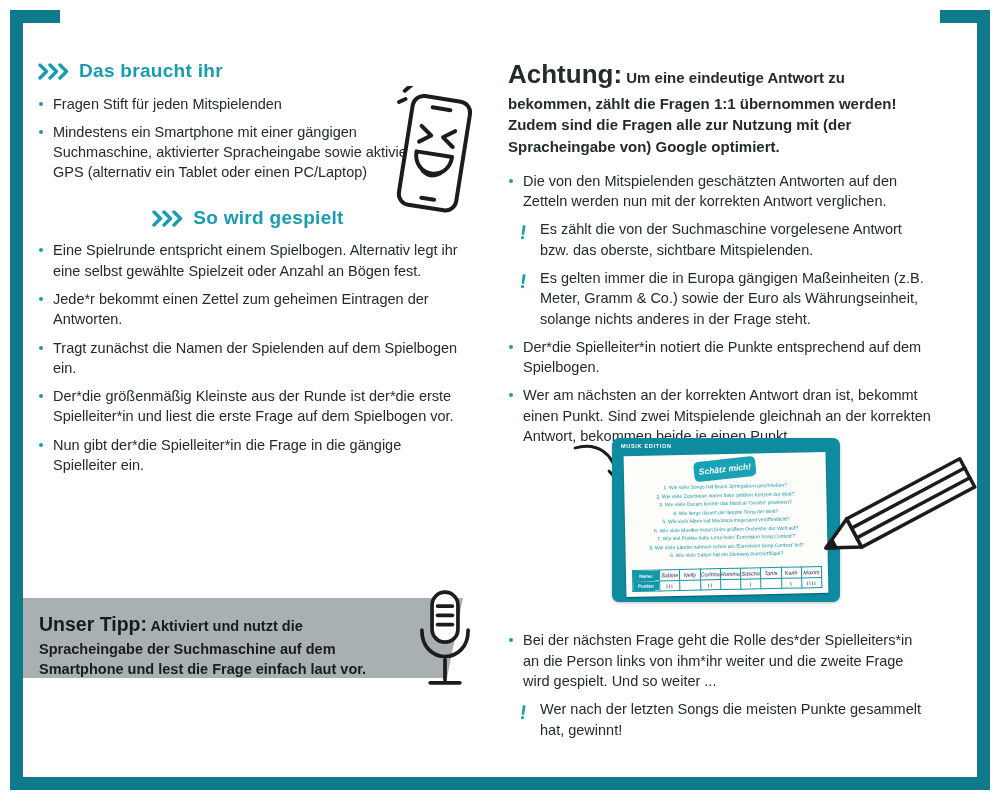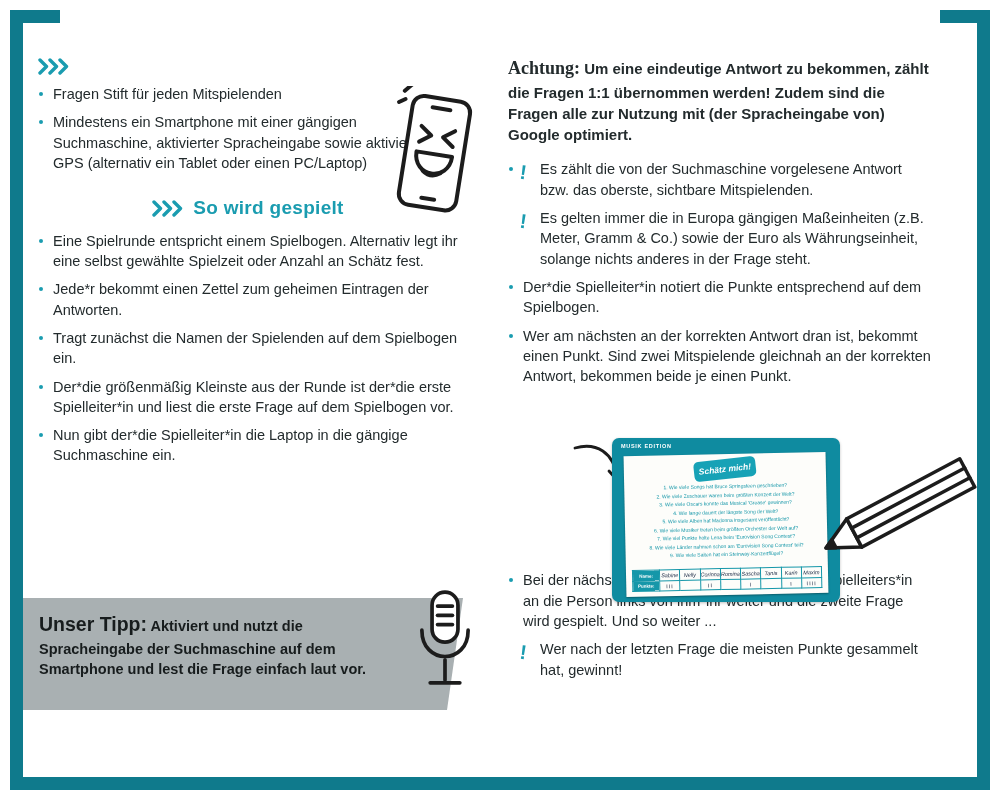--- a/index.html
+++ b/index.html
@@ -30,25 +30,25 @@
   .bullet { padding-left:15px; }
   .note   { padding-left:32px; }
   .dot { position:absolute; left:1px; top:8px; width:4px; height:4px;
          border-radius:50%; background:#1a9cb0; }
   .bang { position:absolute; left:12px; top:-1px; color:#1a9cb0; font-size:20px;
           font-weight:bold; transform:rotate(8deg); }
   .bt { }
 
   
   .warning { font-weight:bold; margin:0 0 14px 0; line-height:1.42; font-size:15px; }
-  .warning .wlabel { font-size:18px;font-family:Liberation Serif, serif; }
+  .warning .wlabel { font-size:26px; }
 
   
   .tip-banner {
-    position:absolute; left:23px; top:598px; width:440px; height:112px;
+    position:absolute; left:23px; top:598px; width:440px; height:80px;
     background:#a9b0b2; z-index:2;
     clip-path:polygon(0 0, 100% 0, calc(100% - 16px) 100%, 0 100%);
     padding:13px 58px 10px 16px; box-sizing:border-box;
     font-weight:bold; font-size:14.5px; line-height:1.42; color:#171c1d;
   }
   .tip-label { font-size:19.5px; }
 
   
   .doodle { position:absolute; pointer-events:none; }
   .phone-doodle  { left:383px; top:86px;  width:100px; height:138px; }
@@ -97,20 +97,21 @@
     <h2 class="teal-h">
       <span class="chev">
         <svg width="32" height="17" viewBox="0 0 32 17">
             <g fill="none" stroke="#1a9cb0" stroke-width="3.4" stroke-linecap="round" stroke-linejoin="round">
               <path d="M2 2 L8.5 8.5 L2 15"></path>
               <path d="M12 2 L18.5 8.5 L12 15"></path>
               <path d="M22 2 L28.5 8.5 L22 15"></path>
             </g>
           </svg>
       </span>
+      <span>Das braucht ihr</span>
     </h2>
 
     <div class="bullet">
       <span class="dot"></span>
       <span class="bt">Fragen Stift für jeden Mitspielenden</span>
     </div>
     <div class="bullet">
       <span class="dot"></span>
       <span class="bt">Mindestens ein Smartphone mit einer gängigen Suchmaschine, aktivierter Spracheingabe sowie aktiviertem GPS (alternativ ein Tablet oder einen PC/Laptop)</span>
     </div>
@@ -123,37 +124,37 @@
               <path d="M12 2 L18.5 8.5 L12 15"></path>
               <path d="M22 2 L28.5 8.5 L22 15"></path>
             </g>
           </svg>
       </span>
       <span>So wird gespielt</span>
     </h2>
 
     <div class="bullet">
       <span class="dot"></span>
-      <span class="bt">Eine Spielrunde entspricht einem Spielbogen. Alternativ legt ihr eine selbst gewählte Spielzeit oder Anzahl an Schätz fest.</span>
+      <span class="bt">Eine Spielrunde entspricht einem Spielbogen. Alternativ legt ihr eine selbst gewählte Spielzeit oder Anzahl an Bögen fest.</span>
     </div>
     <div class="bullet">
       <span class="dot"></span>
       <span class="bt">Jede*r bekommt einen Zettel zum geheimen Eintragen der Antworten.</span>
     </div>
     <div class="bullet">
       <span class="dot"></span>
       <span class="bt">Tragt zunächst die Namen der Spielenden auf dem Spielbogen ein.</span>
     </div>
     <div class="bullet">
       <span class="dot"></span>
       <span class="bt">Der*die größenmäßig Kleinste aus der Runde ist der*die erste Spielleiter*in und liest die erste Frage auf dem Spielbogen vor.</span>
     </div>
     <div class="bullet">
       <span class="dot"></span>
-      <span class="bt">Nun gibt der*die Spielleiter*in die Laptop in die gängige Suchmaschine ein.</span>
+      <span class="bt">Nun gibt der*die Spielleiter*in die Frage in die gängige Spielleiter ein.</span>
     </div>
   </div>
 
   <div class="doodle phone-doodle">
     <svg width="100" height="138" viewBox="0 0 100 138">
       <g transform="rotate(9 50 70)" stroke="#1c1c1c" stroke-width="4" fill="none" stroke-linecap="round" stroke-linejoin="round">
         <rect x="22" y="12" width="58" height="110" rx="11" fill="#ffffff"></rect>
         <line x1="42" y1="22" x2="60" y2="22"></line>
         <line x1="45" y1="113" x2="58" y2="113"></line>
         <path d="M34 42 L45 50 L34 58"></path>
@@ -186,20 +187,21 @@
   </div>
 
   <div class="col col-right">
     <p class="warning">
       <span class="wlabel">Achtung:</span>
       <span>Um eine eindeutige Antwort zu bekommen, zählt die Fragen 1:1 übernommen werden! Zudem sind die Fragen alle zur Nutzung mit (der Spracheingabe von) Google optimiert.</span>
     </p>
 
     <div class="bullet">
       <span class="dot"></span>
+      <span class="bt">Die von den Mitspielenden geschätzten Antworten auf den Zetteln werden nun mit der korrekten Antwort verglichen.</span>
     </div>
     <div class="note">
       <span class="bang">!</span>
       <span class="bt">Es zählt die von der Suchmaschine vorgelesene Antwort bzw. das oberste, sichtbare Mitspielenden.</span>
     </div>
     <div class="note">
       <span class="bang">!</span>
       <span class="bt">Es gelten immer die in Europa gängigen Maßeinheiten (z.B. Meter, Gramm &amp; Co.) sowie der Euro als Währungseinheit, solange nichts anderes in der Frage steht.</span>
     </div>
     <div class="bullet">
@@ -212,21 +214,21 @@
     </div>
 
     <div class="sheet-spacer"></div>
 
     <div class="bullet">
       <span class="dot"></span>
       <span class="bt">Bei der nächsten Frage geht die Rolle des*der Spielleiters*in an die Person links von ihm*ihr weiter und die zweite Frage wird gespielt. Und so weiter ...</span>
     </div>
     <div class="note">
       <span class="bang">!</span>
-      <span class="bt">Wer nach der letzten Frage die meisten Punkte gesammelt hat, gewinnt!</span>
+      <span class="bt">Wer nach der letzten Songs die meisten Punkte gesammelt hat, gewinnt!</span>
     </div>
   </div>
 
   <div class="doodle arrow-doodle">
     <svg width="58" height="58" viewBox="0 0 58 58">
       <g fill="none" stroke="#1c1c1c" stroke-width="2.8" stroke-linecap="round" stroke-linejoin="round">
         <path d="M5 10 C 26 4, 44 14, 47 40"></path>
         <path d="M39 33 L47 42 L52 30"></path>
       </g>
     </svg>

